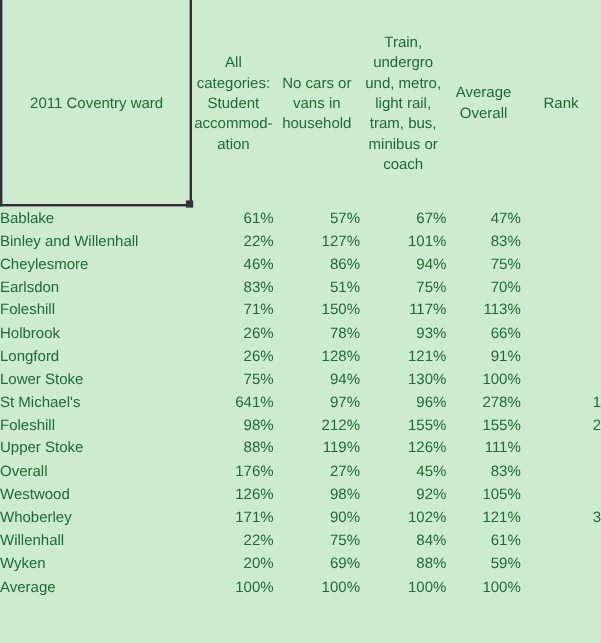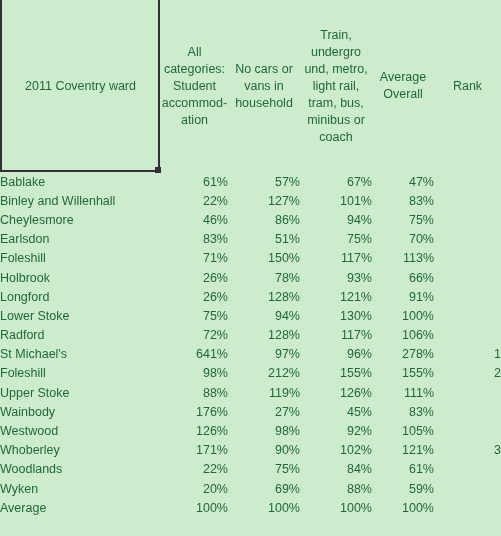--- a/index.html
+++ b/index.html
@@ -206,28 +206,20 @@
         </tr>
         <tr class="data-row">
           <td class="ward-name">Lower Stoke</td>
           <td class="num">75%</td>
           <td class="num">94%</td>
           <td class="num">130%</td>
           <td class="num">100%</td>
           <td class="rank"></td>
         </tr>
         <tr class="data-row">
-          <td class="ward-name">Radford</td>
-          <td class="num">72%</td>
-          <td class="num">128%</td>
-          <td class="num">117%</td>
-          <td class="num">106%</td>
-          <td class="rank"></td>
-        </tr>
-        <tr class="data-row">
           <td class="ward-name">St Michael's</td>
           <td class="num">641%</td>
           <td class="num">97%</td>
           <td class="num">96%</td>
           <td class="num">278%</td>
           <td class="rank">1</td>
         </tr>
         <tr class="data-row">
           <td class="ward-name">Foleshill</td>
           <td class="num">98%</td>
@@ -238,21 +230,21 @@
         </tr>
         <tr class="data-row">
           <td class="ward-name">Upper Stoke</td>
           <td class="num">88%</td>
           <td class="num">119%</td>
           <td class="num">126%</td>
           <td class="num">111%</td>
           <td class="rank"></td>
         </tr>
         <tr class="data-row">
-          <td class="ward-name">Wainbody</td>
+          <td class="ward-name">Overall</td>
           <td class="num">176%</td>
           <td class="num">27%</td>
           <td class="num">45%</td>
           <td class="num">83%</td>
           <td class="rank"></td>
         </tr>
         <tr class="data-row">
           <td class="ward-name">Westwood</td>
           <td class="num">126%</td>
           <td class="num">98%</td>
@@ -262,21 +254,21 @@
         </tr>
         <tr class="data-row">
           <td class="ward-name">Whoberley</td>
           <td class="num">171%</td>
           <td class="num">90%</td>
           <td class="num">102%</td>
           <td class="num">121%</td>
           <td class="rank">3</td>
         </tr>
         <tr class="data-row">
-          <td class="ward-name">Woodlands</td>
+          <td class="ward-name">Willenhall</td>
           <td class="num">22%</td>
           <td class="num">75%</td>
           <td class="num">84%</td>
           <td class="num">61%</td>
           <td class="rank"></td>
         </tr>
         <tr class="data-row">
           <td class="ward-name">Wyken</td>
           <td class="num">20%</td>
           <td class="num">69%</td>

